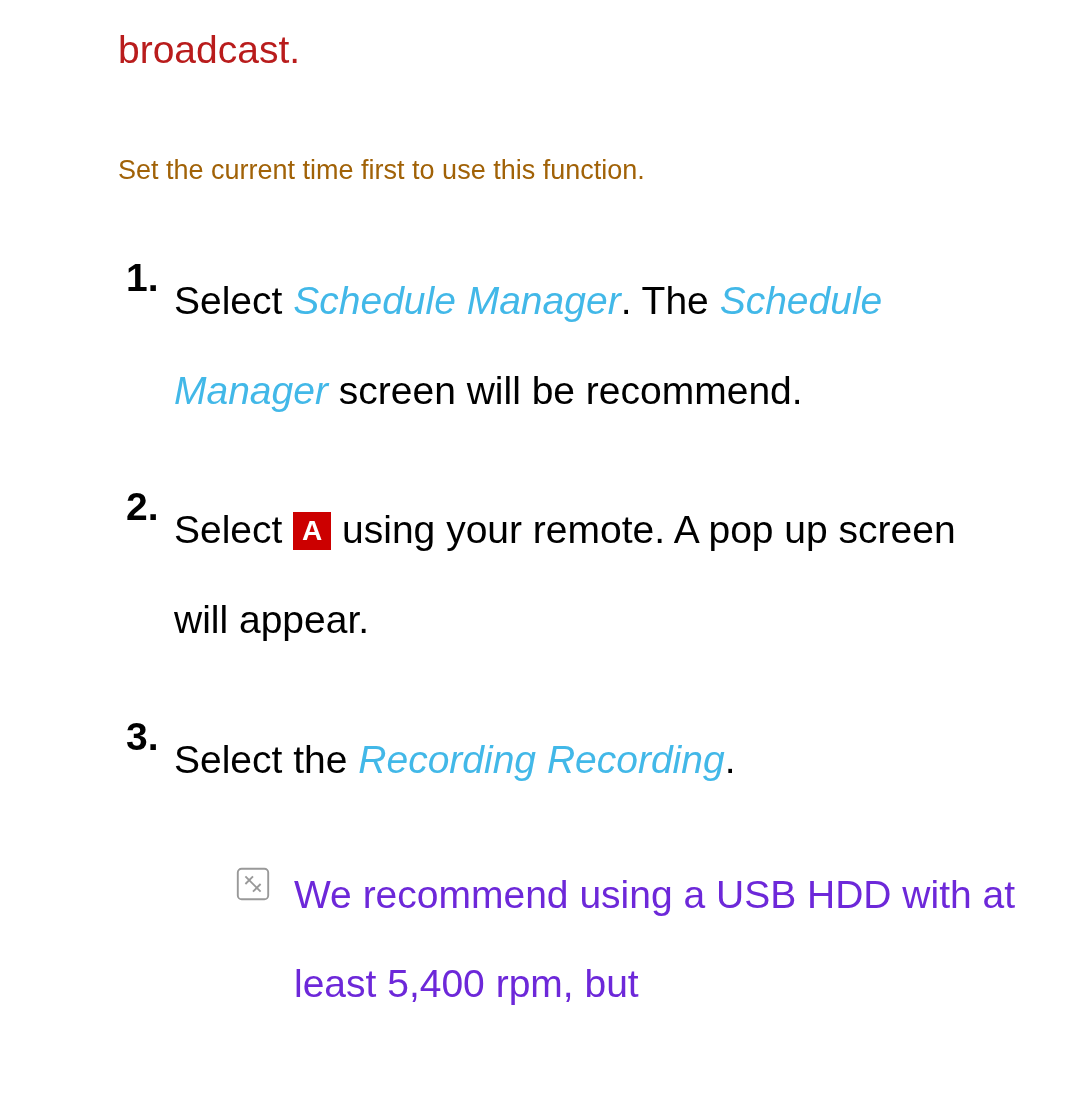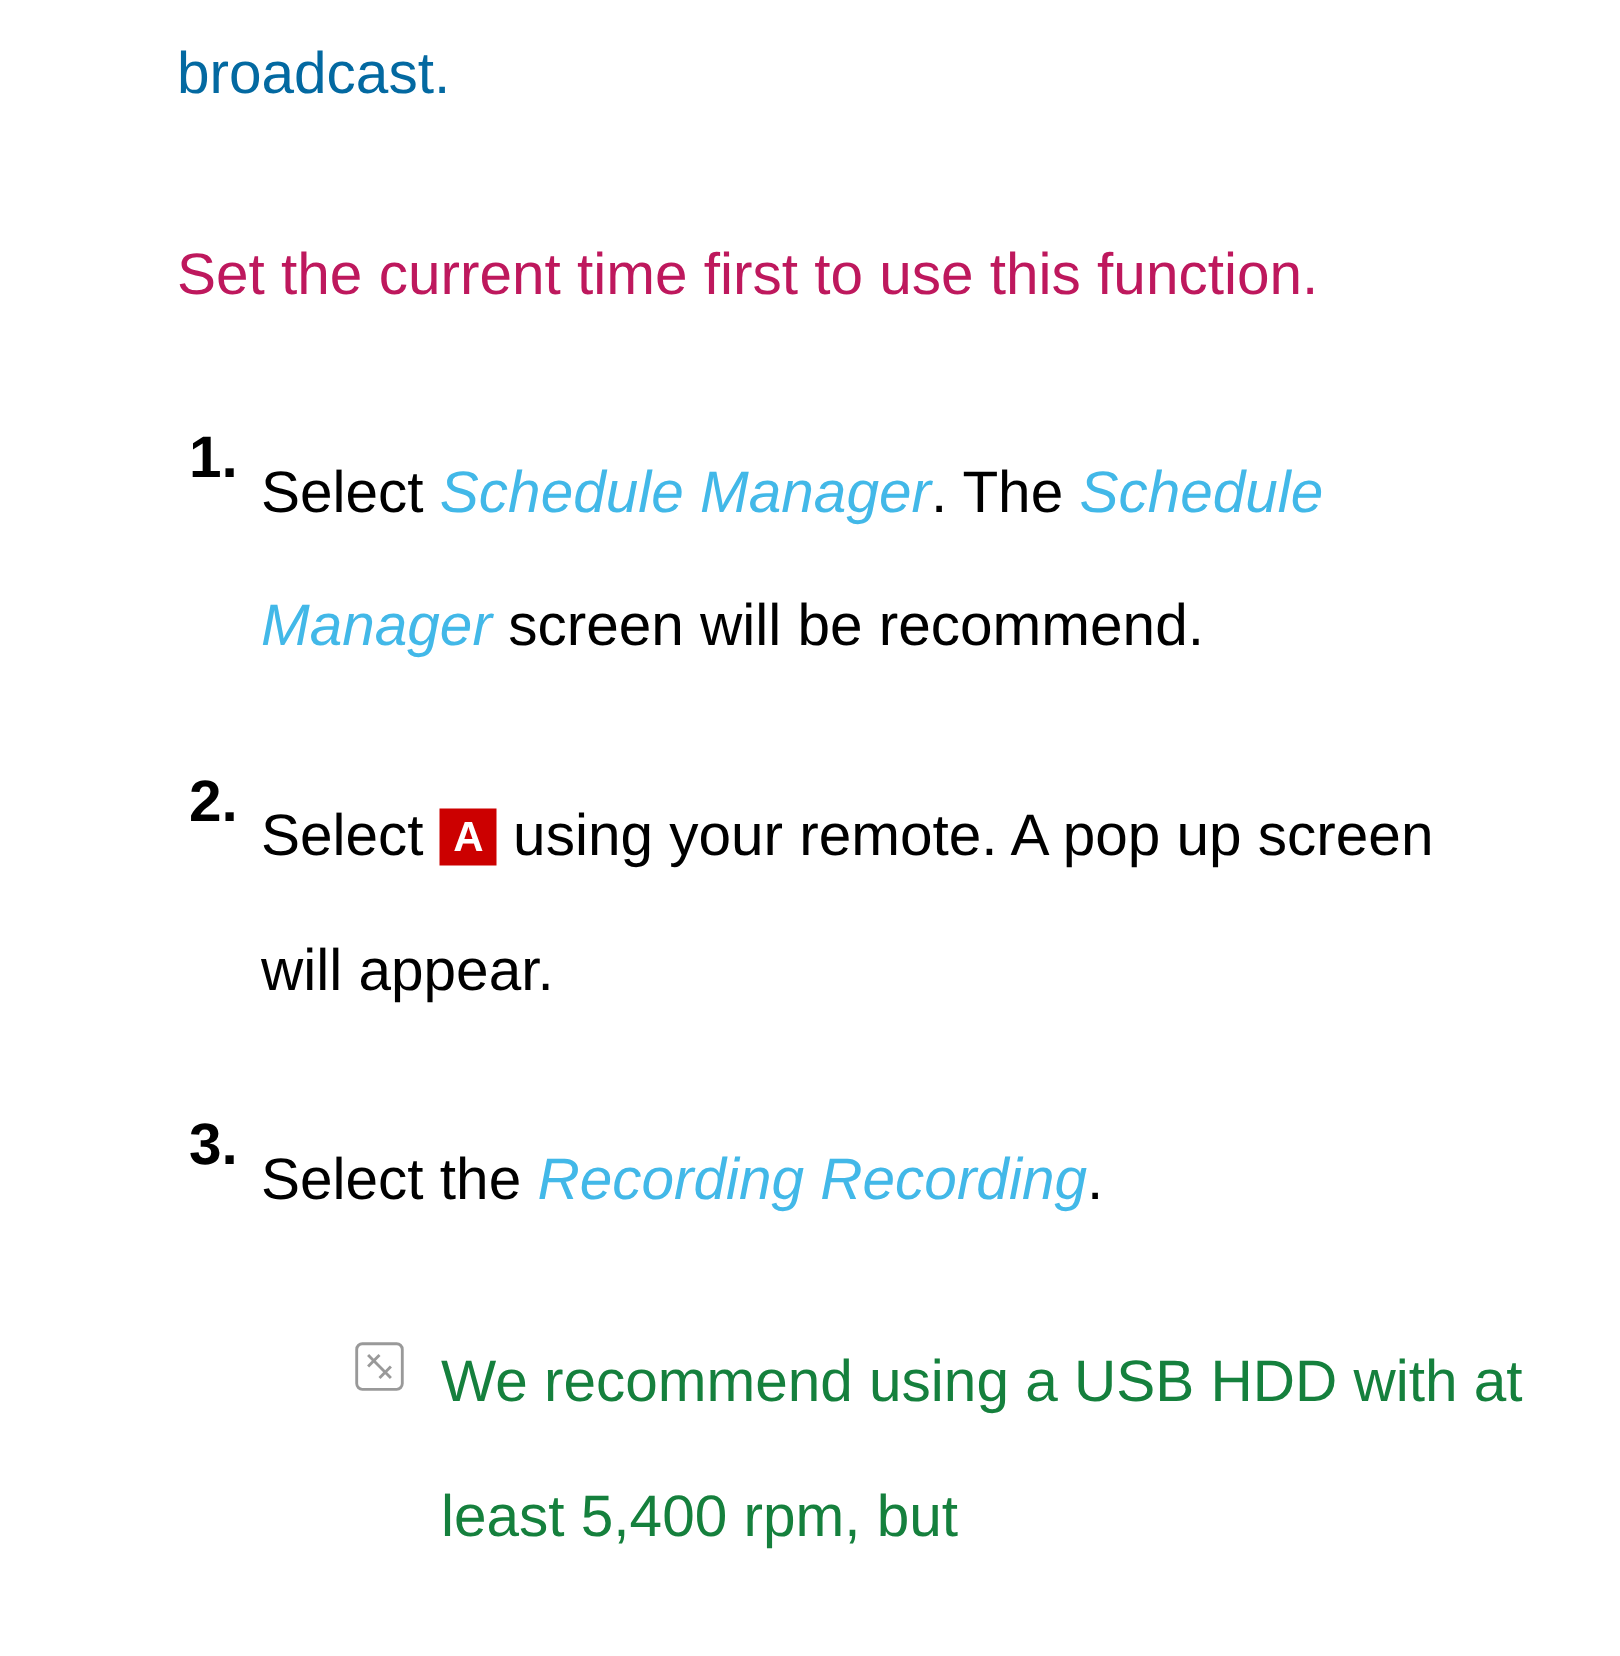--- a/index.html
+++ b/index.html
@@ -14,27 +14,27 @@
       height: 1104px;
       padding: 0;
       color: #000000;
     }
     .content {
       padding: 30px 60px 0 118px;
     }
     .intro-text {
       font-size: 39px;
       line-height: 1.0;
-      color: #0369a1;
+      color: #b91c1c;
       margin-bottom: 70px;
     }
     .intro-text-2 {
-      font-size: 39px;
+      font-size: 27px;
       line-height: 2.3;
-      color: #be185d;
+      color: #a16207;
       margin-bottom: 55px;
     }
     .step-item {
       display: flex;
       margin-bottom: 50px;
     }
     .step-number {
       font-size: 39px;
       font-weight: bold;
       color: #000000;
@@ -77,21 +77,21 @@
       margin-right: 18px;
       min-width: 42px;
     }
     .note-icon svg {
       width: 38px;
       height: 38px;
     }
     .note-text {
       font-size: 39px;
       line-height: 2.3;
-      color: #15803d;
+      color: #6d28d9;
       flex: 1;
     }
   </style>
 </head>
 <body>
 
 <div class="content">
   <p class="intro-text">broadcast.</p>
   <p class="intro-text-2">Set the current time first to use this function.</p>
 

